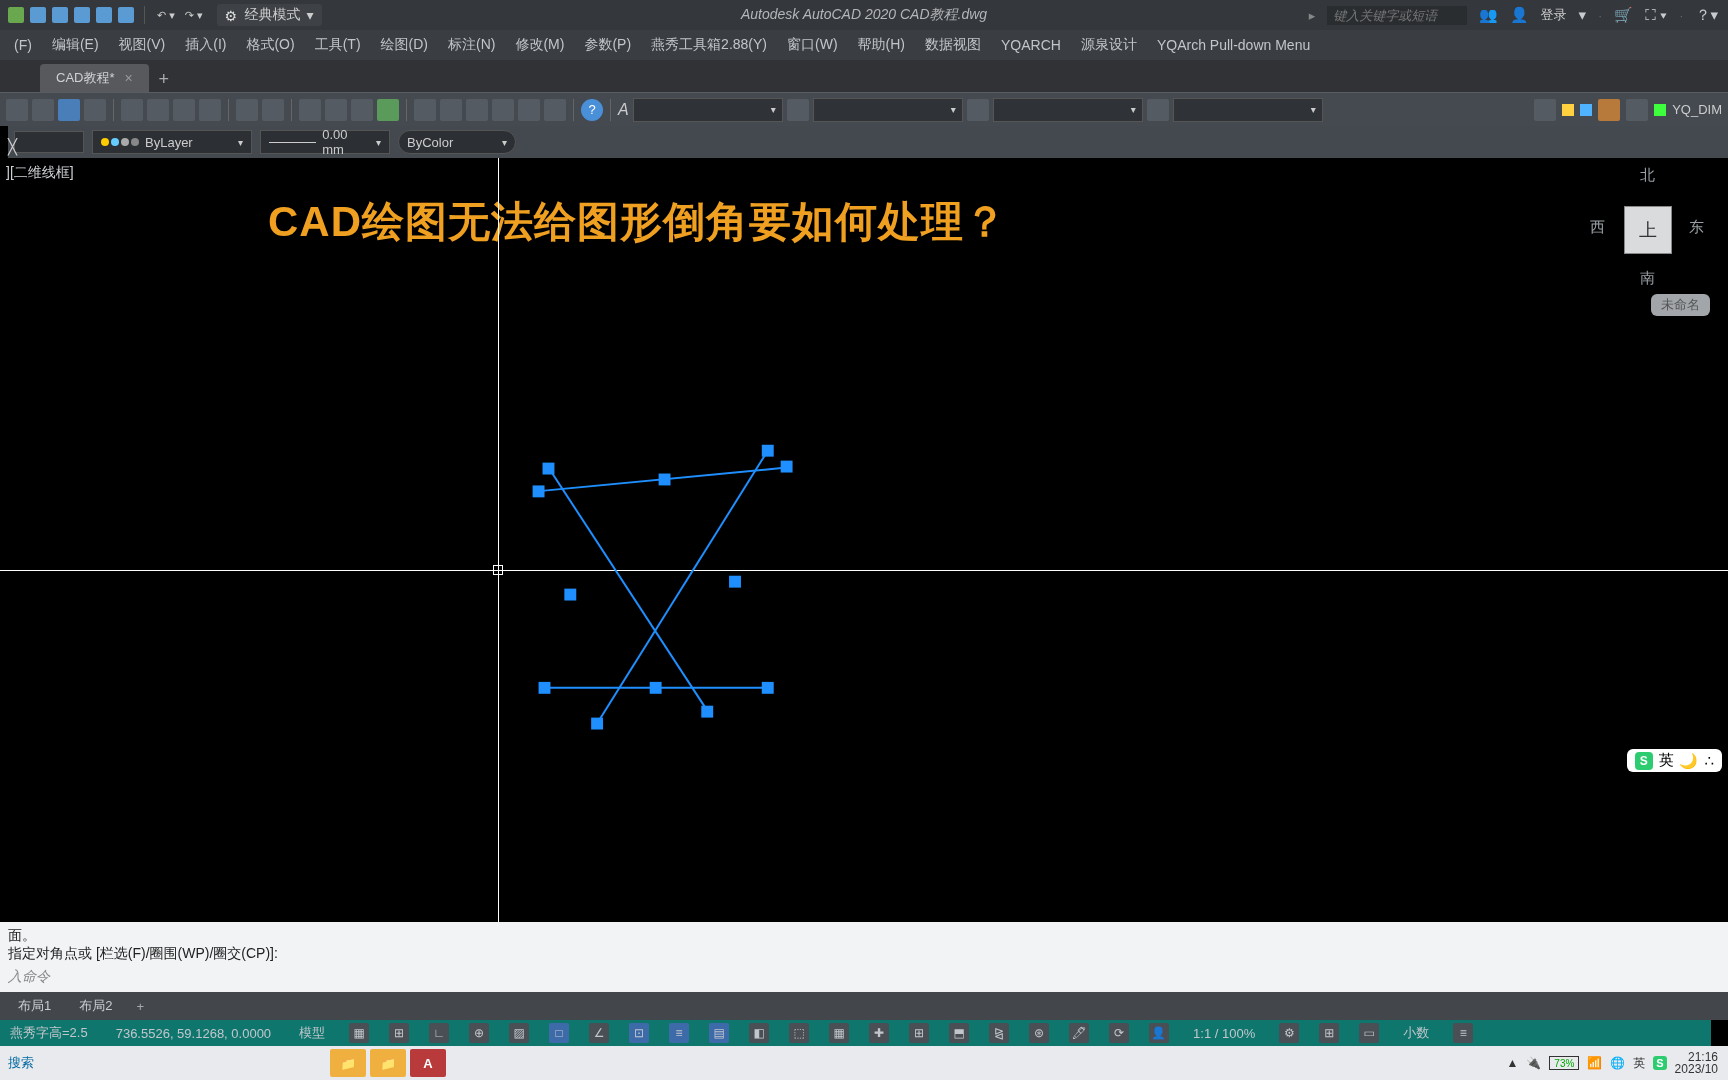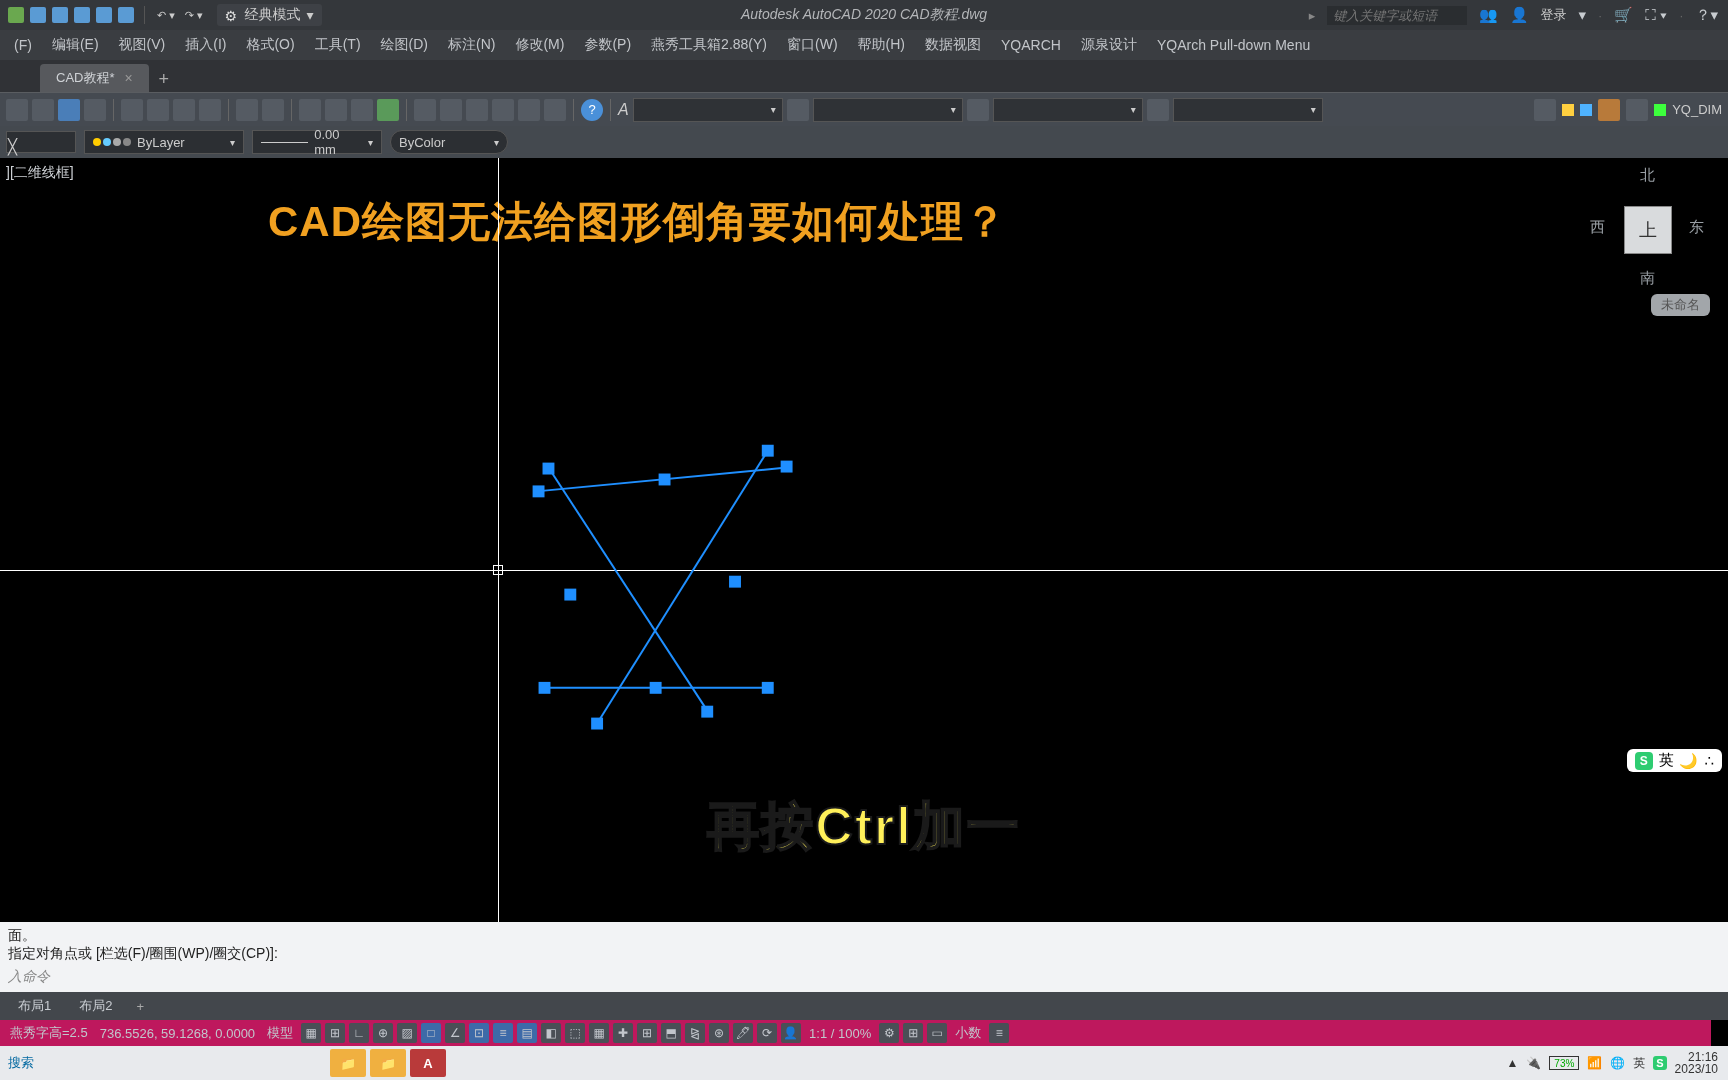--- a/index.html
+++ b/index.html
@@ -42,21 +42,21 @@
 .toolbar .tsep { width:1px; height:22px; background:#666; margin:0 3px; }
 .toolbar .help { width:22px; height:22px; border-radius:11px; background:#4a90d9; color:#fff; font-size:13px; display:flex; align-items:center; justify-content:center; cursor:pointer; }
 .toolbar .combo { height:24px; background:#2f3236; border:1px solid #555; color:#ccc; font-size:12px; padding:0 6px; display:flex; align-items:center; cursor:pointer; }
 .toolbar .combo.sty { width:150px; }
 .toolbar .yq-cap { margin-left:auto; display:flex; align-items:center; gap:6px; color:#ccc; font-size:13px; }
 .yq-box { width:12px; height:12px; background:#3dff3d; display:inline-block; }
 .yq-yellow { width:12px; height:12px; background:#ffd040; display:inline-block; }
 .yq-blue { width:12px; height:12px; background:#4fb3ff; display:inline-block; }
 
 
-.propbar { height:32px; background:#44494f; display:flex; align-items:center; padding:0 6px; gap:8px; }
+.propbar { height:32px; background:#44494f; display:flex; align-items:center; padding:0 6px; gap:8px;margin-left:8px; }
 .propbar .picker { width:70px; height:22px; background:#2c2f33; border:1px solid #555; }
 .propbar select, .propbar .combo2 { height:24px; background:#2c2f33; border:1px solid #555; color:#ccc; font-size:13px; padding:0 8px; display:flex; align-items:center; justify-content:center; cursor:pointer; }
 .layer-combo { width:160px; justify-content:flex-start; gap:6px; }
 .lw-combo   { width:130px; gap:6px; }
 .clr-combo  { width:118px;border-radius:12px; }
 .lw-combo .lw-line { width:50px; height:1px; background:#ccc; }
 .chev { margin-left:auto; font-size:10px; }
 .layer-sw { display:flex; gap:2px; }
 .lsw { width:8px; height:8px; border-radius:50%; }
 .lsw.on{background:#ffcc00;} .lsw.fr{background:#66ccff;} .lsw.lk{background:#aaa;} .lsw.pl{background:#888;}
@@ -90,21 +90,21 @@
 .cmd-x { position:absolute; top:-20px; left:8px; color:#ccc; font-size:15px; }
 .cmd-hist { padding:4px 8px; line-height:18px; }
 .cmd-line { padding:2px 8px; color:#888; font-style:italic; }
 
 
 .mltabs { position:absolute; bottom:60px; left:0; right:0; height:28px; background:#43474c; display:flex; align-items:center; padding-left:4px; font-size:13px; }
 .mltabs .mlt { padding:4px 14px; color:#c9cdd2; cursor:pointer; }
 .mltabs .plus { padding:4px 10px; color:#aaa; cursor:pointer; }
 
 
-.statusbar { position:absolute; bottom:34px; left:0; right:17px; height:26px; background:#be185d; display:flex; align-items:center; color:#c2c6cc; font-size:13px; gap:4px; padding:0 6px; }
+.statusbar { position:absolute; bottom:34px; left:0; right:17px; height:26px; background:#0f766e; display:flex; align-items:center; color:#c2c6cc; font-size:13px; gap:20px; padding:0 6px; }
 .statusbar .stxt { padding:0 4px; }
 .statusbar .sicon { width:20px; height:20px; background:#4a4f56; border-radius:2px; cursor:pointer; display:flex; align-items:center; justify-content:center; font-size:12px; }
 .statusbar .sicon.on { background:#3d6aa8; }
 .statusbar .sicon.blu { background:#3d6aa8; }
 
 
 .taskbar { position:absolute; bottom:0; left:0; right:0; height:34px; background:#e8eaed; display:flex; align-items:center; font-size:13px; }
 .taskbar .search { margin-left:8px; color:#0369a1; width:200px; }
 .taskbar .tapp { width:36px; height:28px; background:#ccc; margin:0 2px; border-radius:2px; cursor:pointer; display:flex; align-items:center; justify-content:center; font-weight:bold; }
 .taskbar .tapp.acad { background:#b93a3a; color:#fff; }
@@ -290,21 +290,20 @@
     <div class="n">北</div>
     <div class="s">南</div>
     <div class="w">西</div>
     <div class="e">东</div>
     <div class="face">上</div>
   </div>
   <div class="unnamed">未命名</div>
 
   <div class="cmd-x">╳</div>
 
-  <div class="caption">再按Ctrl加一</div>
 
   <div class="sogou">
     <span class="sico">S</span>
     <span>英</span>
     <span>🌙</span>
     <span>∴</span>
   </div>
 </div>
 
 <div class="cmd-area">

